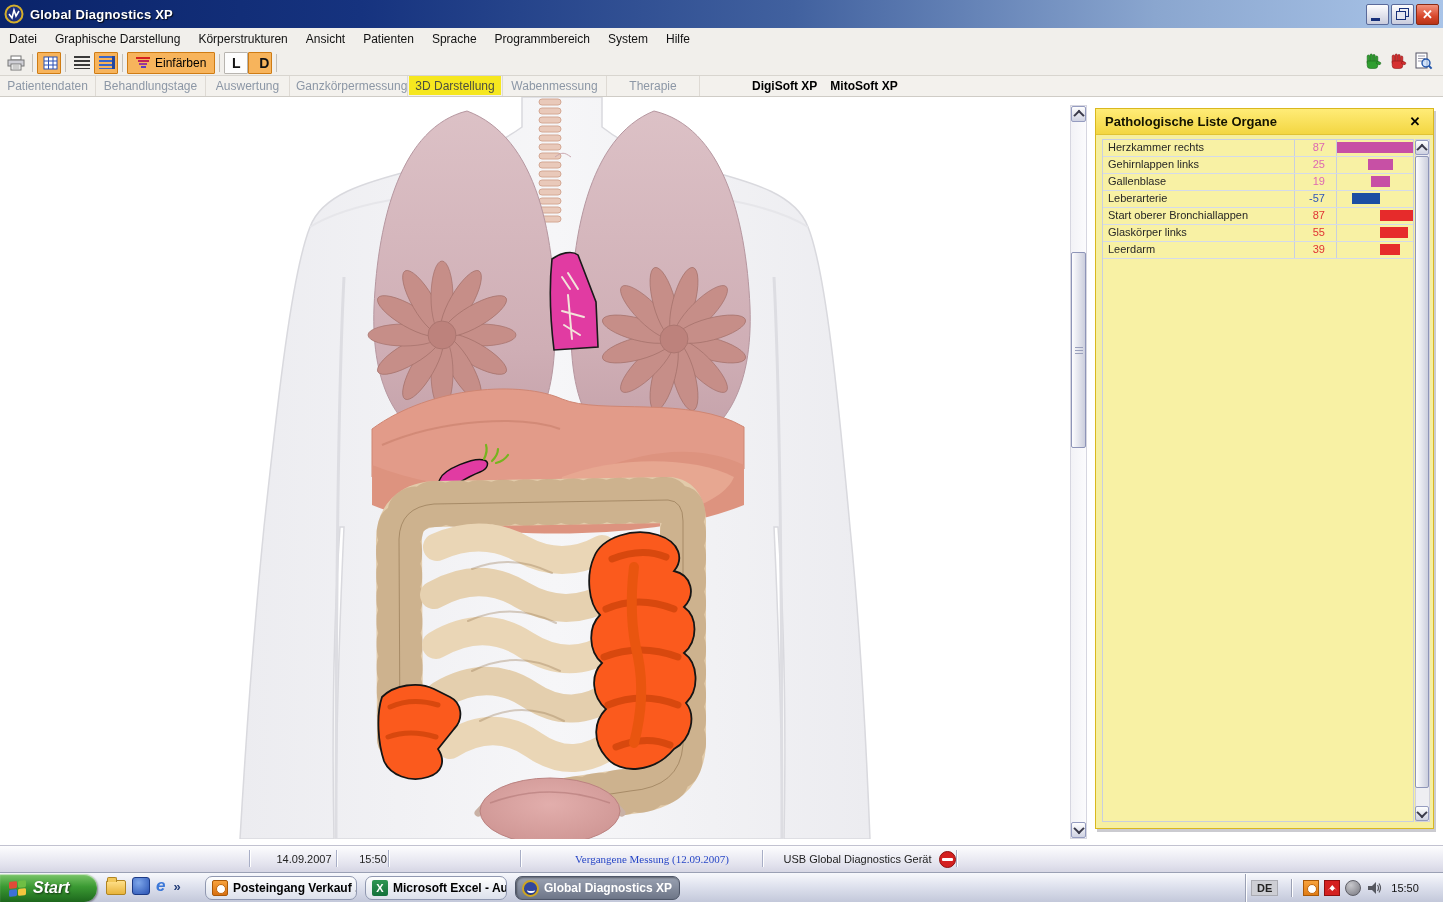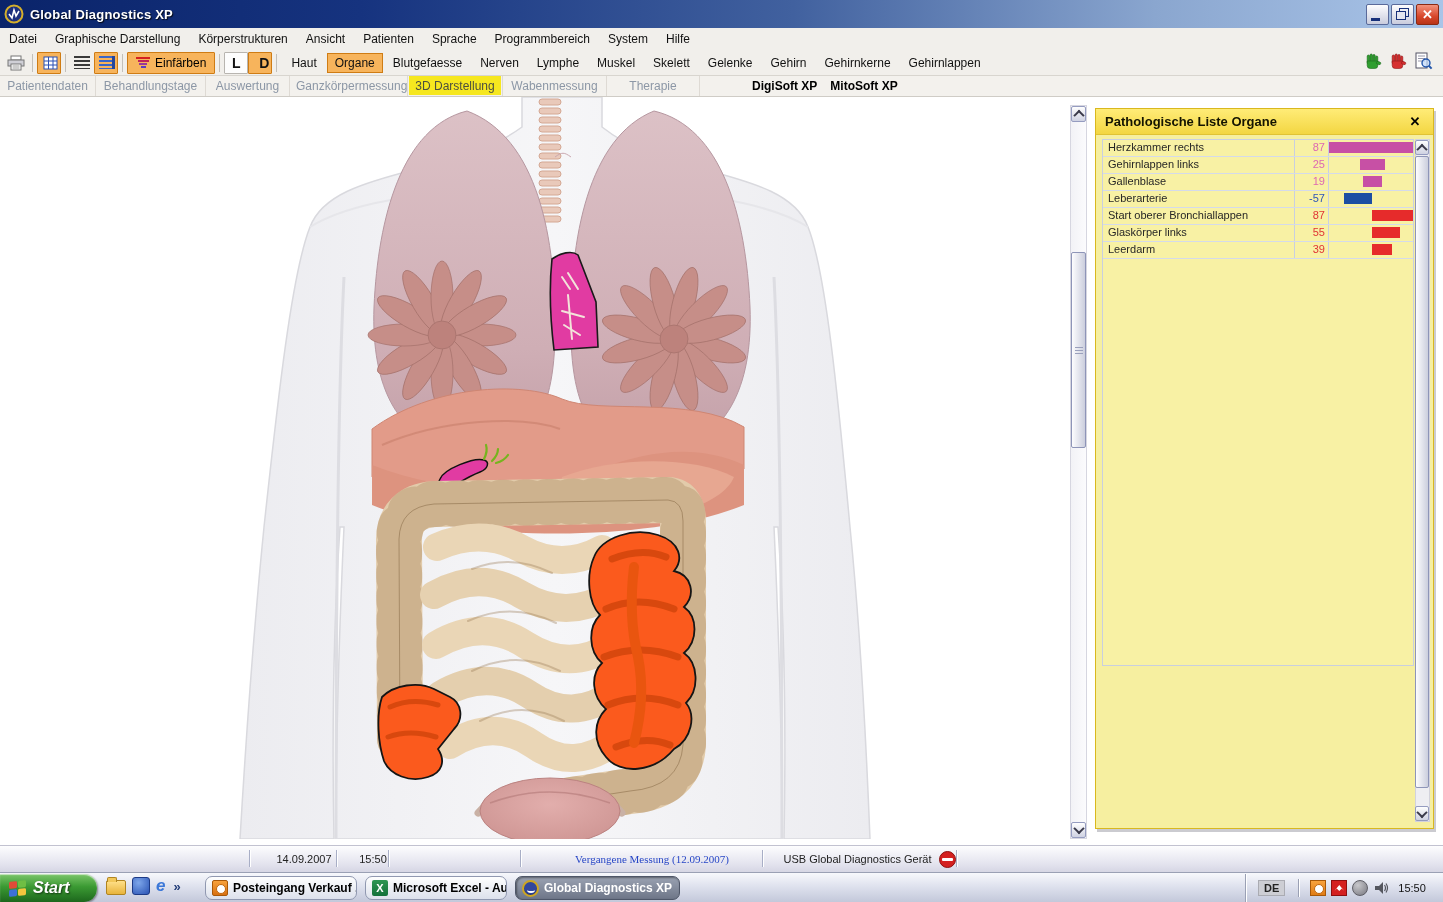--- a/index.html
+++ b/index.html
@@ -60,25 +60,25 @@
   .sthumb{position:absolute;left:0;width:15px;background:linear-gradient(90deg,#fdfdfe,#cbcedd);
     border:1px solid #8e95b8;border-radius:2px;box-sizing:border-box;}
   .grip{position:absolute;left:3px;width:8px;height:8px;
     background:repeating-linear-gradient(#9aa0bc 0 1px,transparent 1px 3px);}
   
   .panel{position:absolute;left:1095px;top:11px;width:339px;height:721px;background:#f6efa0;
     border:1px solid #d9b81e;box-shadow:2px 3px 0 rgba(140,140,150,.45);box-sizing:border-box;}
   .panel-title{height:26px;background:linear-gradient(#ffec77,#f3d642);display:flex;align-items:center;
     padding:0 9px;font-size:13px;font-weight:bold;color:#141400;border-bottom:1px solid #e0c235;box-sizing:border-box;}
   .panel-close{margin-left:auto;width:18px;text-align:center;font-weight:bold;font-size:13px;color:#000;cursor:default;}
-  .plist{position:absolute;left:6px;top:30px;width:312px;height:527px;background:#f8f1a4;
+  .plist{position:absolute;left:6px;top:30px;width:312px;height:683px;background:#f8f1a4;
     border:1px solid #c9cfdf;box-sizing:border-box;overflow:hidden;}
   .prow{height:16px;border-bottom:1px solid #d4daea;display:flex;align-items:stretch;font-size:11px;}
   .pname{width:186px;padding-left:5px;line-height:15px;color:#262626;white-space:nowrap;overflow:hidden;}
-  .pval{width:30px;text-align:right;padding-right:3px;line-height:15px;
+  .pval{width:30px;text-align:right;padding-right:11px;line-height:15px;
     border-left:1px solid #c9cfdf;border-right:1px solid #c9cfdf;}
   .pval.pink{color:#dd68b2;}.pval.blue{color:#2d55b8;}.pval.red{color:#e03434;}
   .pbars{position:relative;flex:1;}
   .pbar{position:absolute;top:2px;height:11px;}
   .pbar.pink{background:#c750a5;}.pbar.blue{background:#1c4ea3;}.pbar.red{background:#e62b2b;}
   .panel-scroll{position:absolute;left:319px;top:30px;width:15px;height:683px;background:#eeeef2;border:1px solid #d2d2dc;box-sizing:border-box;}
   
   .statusbar{position:absolute;left:0;top:845px;width:1443px;height:27px;
     background:linear-gradient(#fdfdfe,#e3e3ee 70%,#d6d6e4);border-top:1px solid #c2c2d0;box-sizing:border-box;font-size:11px;color:#222;}
   .ssep{position:absolute;top:4px;width:1px;height:17px;background:#a8aec6;box-shadow:1px 0 0 #fff;}
@@ -107,21 +107,21 @@
     box-shadow:inset 1px 1px 2px rgba(0,0,0,.4);}
   .ticon{width:16px;height:16px;border-radius:2px;flex:0 0 auto;position:relative;}
   .ticon.mail{background:linear-gradient(#f8a23c,#d87010);border:1px solid #a85808;box-sizing:border-box;}
   .ticon.mail::after{content:"";position:absolute;left:3px;top:3px;width:8px;height:8px;border-radius:50%;background:#fff;border:1px solid #c06810;}
   .ticon.excel{background:linear-gradient(#2e9653,#13713a);color:#fff;font-weight:bold;font-size:11px;line-height:16px;text-align:center;}
   .ticon.excel::after{content:"X";}
   .ticon.gd{border-radius:50%;width:13px;height:13px;background:radial-gradient(circle at 50% 40%,#32479c 55%,#141d58);border:2px solid #cda622;box-sizing:content-box;}
   .ticon.gd::after{content:"";position:absolute;left:3px;top:5px;width:8px;height:4px;
     border-bottom:2px solid #fff;border-radius:50%;}
   .tray{position:absolute;right:0;top:1px;height:28px;width:198px;display:flex;align-items:center;
-    border-left:1px solid #9aa0b4;box-shadow:inset 1px 0 0 #fff;padding-left:12px;box-sizing:border-box;gap:5px;}
+    border-left:1px solid #9aa0b4;box-shadow:inset 1px 0 0 #fff;padding-left:5px;box-sizing:border-box;gap:5px;}
   .dechip{background:#cdced4;border:1px solid #aaabb2;font-size:11px;font-weight:bold;color:#222;
     padding:1px 5px;margin-right:8px;}
   .traysep{width:1px;height:18px;background:#9aa0b4;margin-right:6px;box-shadow:1px 0 0 #fff;}
   .trayicon{width:16px;height:16px;position:relative;}
   .ti-clock{background:linear-gradient(#f8a23c,#e07c14);border:1px solid #a85808;box-sizing:border-box;}
   .ti-clock::after{content:"";position:absolute;left:3px;top:3px;width:8px;height:8px;border-radius:50%;background:#fff;border:1px solid #c06810;}
   .ti-avira{background:#d42020;border:1px solid #8e0f0f;box-sizing:border-box;}
   .ti-avira::after{content:"";position:absolute;left:2px;top:4px;width:10px;height:6px;background:#fff;
     clip-path:polygon(0 100%,50% 0,100% 100%,75% 60%,50% 100%,25% 60%);}
   .ti-orb{border-radius:50%;background:radial-gradient(circle at 35% 30%,#c8c8cc,#77777f);border:1px solid #5e5e66;box-sizing:border-box;}
@@ -197,33 +197,20 @@
       <i style="width:11px;background:#c02458;"></i>
       <i style="width:8px;background:#9c3898;"></i>
       <i style="width:5px;background:#5c3cc0;"></i>
     </span>
     <span>Einfärben</span>
   </span>
   <span class="tsep"></span>
   <span class="tbtn white ltr">L</span>
   <span class="tbtn orange ltr">D</span>
   <span class="tsep"></span>
-  <span class="structure-row" id="structure-buttons">
-      <span class="sbtn">Haut</span>
-      <span class="sbtn active">Organe</span>
-      <span class="sbtn">Blutgefaesse</span>
-      <span class="sbtn">Nerven</span>
-      <span class="sbtn">Lymphe</span>
-      <span class="sbtn">Muskel</span>
-      <span class="sbtn">Skelett</span>
-      <span class="sbtn">Gelenke</span>
-      <span class="sbtn">Gehirn</span>
-      <span class="sbtn">Gehirnkerne</span>
-      <span class="sbtn">Gehirnlappen</span>
-    </span>
   <span class="tool-right">
     <span>
       <svg width="18" height="18" viewBox="0 0 18 18">
           <g fill="#2f9e2f" stroke="#1c6a1c" stroke-width=".6">
         <rect x="3.2" y="3" width="2.4" height="9" rx="1.2"></rect>
             <rect x="6" y="2" width="2.4" height="10" rx="1.2"></rect>
         <rect x="8.8" y="2.5" width="2.4" height="9.5" rx="1.2"></rect>
             <rect x="11.6" y="4" width="2.2" height="8" rx="1.1"></rect>
         <path d="M3.2 9 h10.6 v4.5 a3 3 0 0 1 -3 3 h-4.6 a3 3 0 0 1 -3 -3 Z"></path>
         <rect x="12.8" y="9.2" width="4.4" height="2.6" rx="1.3" transform="rotate(16 12.8 9.2)"></rect>

